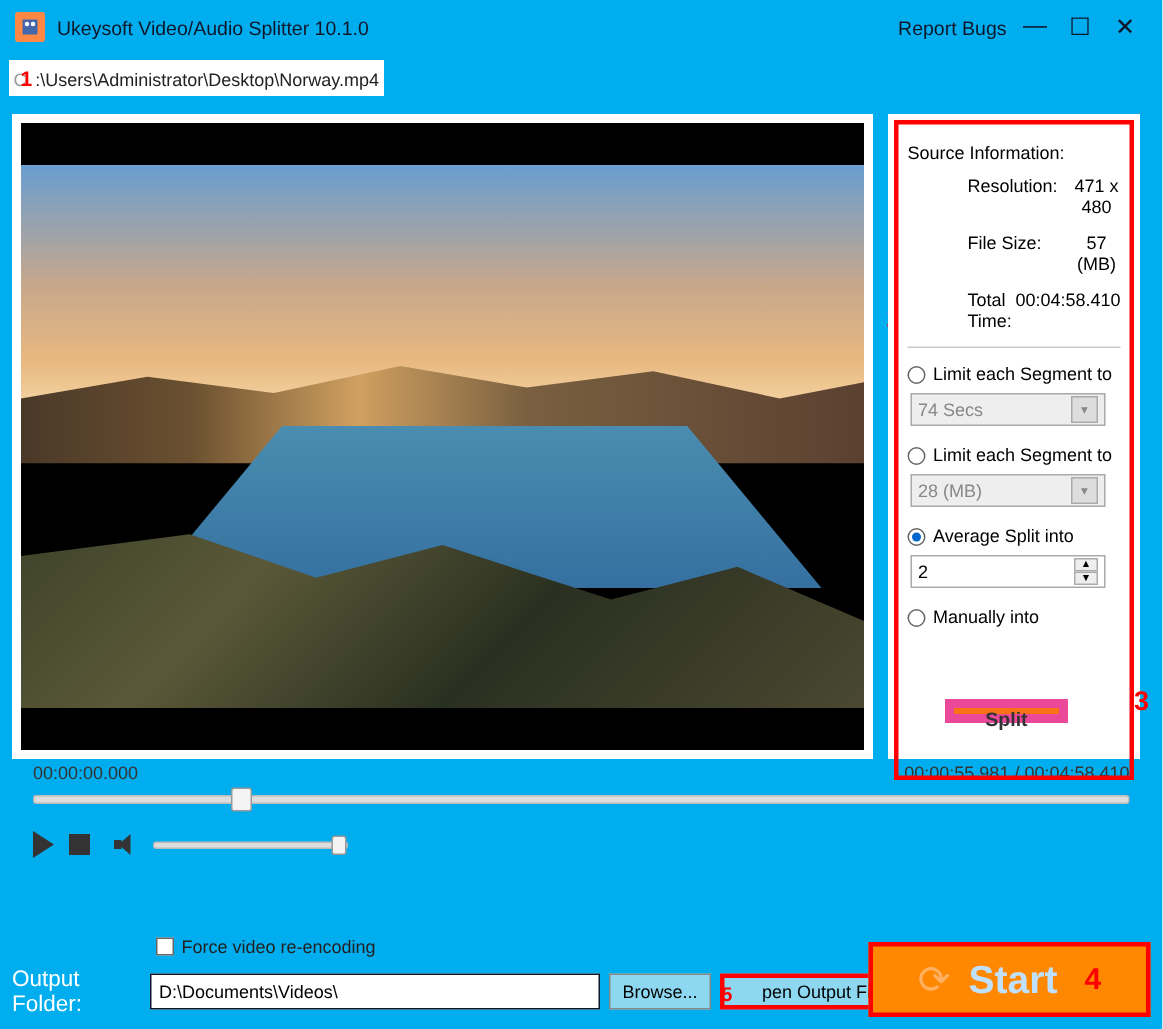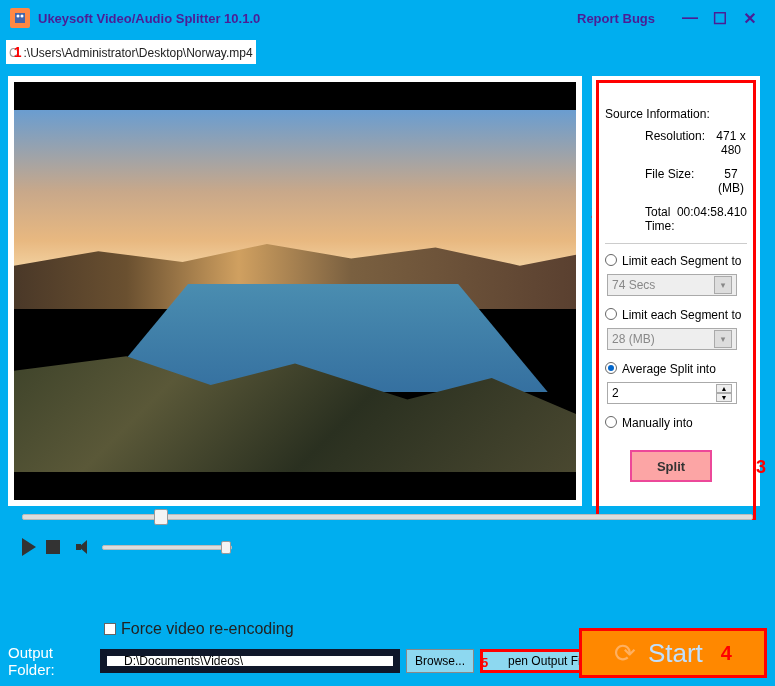--- a/index.html
+++ b/index.html
@@ -1,77 +1,77 @@
 <!DOCTYPE html>
 <html><head>
 <meta charset="utf-8">
 <style>
   * { box-sizing: border-box; margin: 0; padding: 0; font-family: Arial, sans-serif; }
   body { width: 775px; height: 686px; background: #fff; position: relative; overflow: hidden; }
-  .titlebar { height: 36px; background: #00aeef; color: #4c1d95; display: flex; align-items: center; padding: 0 10px; font-size: 13px; font-weight: bold; }
+  .titlebar { height: 36px; background: #00aeef; color: #0f172a; display: flex; align-items: center; padding: 0 10px; font-size: 13px; font-weight: normal; }
   .titlebar .logo { width: 20px; height: 20px; background: #ff8844; border-radius: 2px; margin-right: 8px; display: flex; align-items: center; justify-content: center; }
   .titlebar .spacer { flex: 1; }
-  .titlebar .report { margin-right: 20px; cursor: pointer; }
+  .titlebar .report { margin-right: 4px; cursor: pointer; }
   .titlebar .win-btn { width: 30px; text-align: center; font-size: 16px; cursor: pointer; }
   .toolbar { height: 32px; background: #00aeef; display: flex; align-items: center; padding-left: 6px; }
   .add-file { background: #00c0ff; border: 3px solid #ff0000; color: #fff; font-weight: bold; font-size: 13px; padding: 6px 24px; margin-right: 10px; cursor: pointer; }
   .marker1 { color: #ff0000; font-weight: bold; font-size: 14px; margin-left: -4px; margin-right: 2px; }
   .filepath { font-size: 12px; color: #222; background: #fff; padding: 4px 3px; }
   .content { position: absolute; top: 68px; left: 0; right: 0; bottom: 0; background: #00aeef; padding: 8px; }
   .main-row { display: flex; gap: 10px; }
   .video-panel { background: #fff; width: 574px; height: 430px; padding: 6px; display: flex; flex-direction: column; }
   .video-area { flex: 1; background: #000; position: relative; overflow: hidden; }
   .video-img { position: absolute; top: 28px; bottom: 28px; left: 0; right: 0; }
   .sky { position: absolute; top: 0; left: 0; right: 0; height: 45%; background: linear-gradient(180deg, #6a9dd0 0%, #c8a88a 50%, #e8b880 80%, #f4d5a5 100%); }
   .mountain { position: absolute; top: 35%; left: 0; right: 0; height: 20%; background: linear-gradient(90deg, #4a3828 0%, #6a5030 20%, #d0a060 40%, #7a6040 60%, #5a4030 100%); clip-path: polygon(0 40%, 15% 20%, 30% 35%, 45% 10%, 60% 30%, 75% 15%, 90% 40%, 100% 25%, 100% 100%, 0 100%); }
   .water { position: absolute; top: 48%; left: 15%; right: 5%; height: 30%; background: linear-gradient(180deg, #4a8db0 0%, #3570a0 100%); clip-path: polygon(20% 0, 80% 0, 100% 100%, 0 100%); }
   .rocks { position: absolute; bottom: 0; left: 0; right: 0; height: 40%; background: linear-gradient(135deg, #3a4028 0%, #5a5838 30%, #2a3020 60%, #4a4830 100%); clip-path: polygon(0 30%, 20% 20%, 35% 40%, 50% 25%, 70% 50%, 85% 35%, 100% 60%, 100% 100%, 0 100%); }
   .side-panel { background: #fff; width: 168px; height: 430px; padding: 4px; position: relative; }
-  .side-inner { border: 3px solid #ff0000; padding: 24px 6px; height: 440px; }
+  .side-inner { border: 3px solid #ff0000; padding: 12px 6px; height: 440px; }
   .info-title { font-size: 12px; margin-bottom: 8px; }
   .info-row { display: flex; font-size: 12px; margin-bottom: 10px; }
   .info-label { width: 70px; margin-left: 40px; }
   .info-val { flex: 1; text-align: center; }
   .divider { border-top: 1px solid #ccc; margin: 4px 0 10px; }
-  .radio-row { display: flex; align-items: flex-start; font-size: 12px; margin-bottom: 6px; }
+  .radio-row { display: flex; align-items: flex-end; font-size: 12px; margin-bottom: 6px; }
   .radio { width: 12px; height: 12px; border: 1px solid #666; border-radius: 50%; margin-right: 5px; display: inline-flex; align-items: center; justify-content: center; }
   .radio.checked::after { content: ''; width: 6px; height: 6px; background: #0066cc; border-radius: 50%; }
   .combo { width: 130px; height: 22px; border: 1px solid #aaa; background: #eee; display: flex; align-items: center; font-size: 12px; padding: 0 4px; margin-bottom: 12px; margin-left: 2px; color: #888; }
   .combo .arrow { margin-left: auto; width: 18px; height: 18px; background: #ddd; border: 1px solid #aaa; text-align: center; font-size: 9px; line-height: 16px; }
   .spinner { width: 130px; height: 22px; border: 1px solid #aaa; background: #fff; display: flex; align-items: center; font-size: 12px; padding: 0 4px; margin-bottom: 12px; margin-left: 2px; }
   .spinner .spin-btns { margin-left: auto; width: 16px; display: flex; flex-direction: column; }
   .spinner .spin-btns div { height: 9px; background: #eee; border: 1px solid #aaa; font-size: 7px; text-align: center; line-height: 7px; }
   .marker2 { position: absolute; right: 174px; top: 134px; color: #ff0000; font-weight: bold; font-size: 18px; }
-  .split-btn { position: absolute; bottom: 24px; left: 38px; width: 82px; height: 32px; background: #fca5a5; border: 2px solid #ec4899; font-size: 13px; font-weight: bold; color: #333; cursor: pointer; }
+  .split-btn { position: absolute; bottom: 24px; left: 38px; width: 82px; height: 16px; background: #f97316; border: 6px solid #ec4899; font-size: 13px; font-weight: bold; color: #333; cursor: pointer; }
   .marker3 { position: absolute; bottom: 28px; right: -6px; color: #ff0000; font-weight: bold; font-size: 18px; }
   .time-row { display: flex; font-size: 12px; color: #333; padding: 2px 14px 0; }
   .time-row .tl { flex: 1; }
   .slider-row { padding: 8px 14px 4px; }
   .track { height: 6px; background: #ddd; border: 1px solid #bbb; position: relative; border-radius: 2px; }
   .thumb { position: absolute; top: -6px; left: 18%; width: 14px; height: 16px; background: #f4f4f4; border: 1px solid #999; border-radius: 2px; }
   .controls-row { display: flex; align-items: center; padding: 14px 14px 0; gap: 10px; }
   .play-icon { width: 0; height: 0; border-left: 14px solid #333; border-top: 9px solid transparent; border-bottom: 9px solid transparent; cursor: pointer; }
   .stop-icon { width: 14px; height: 14px; background: #333; cursor: pointer; }
   .vol-icon { width: 16px; height: 14px; position: relative; margin-left: 6px; }
   .vol-icon::before { content: ''; position: absolute; left: 0; top: 4px; width: 5px; height: 6px; background: #333; }
   .vol-icon::after { content: ''; position: absolute; left: 3px; top: 0; width: 0; height: 0; border-right: 8px solid #333; border-top: 7px solid transparent; border-bottom: 7px solid transparent; }
   .vol-track { width: 130px; height: 5px; background: #ddd; border: 1px solid #bbb; position: relative; border-radius: 2px; }
   .vol-thumb { position: absolute; top: -5px; left: 92%; width: 10px; height: 13px; background: #f4f4f4; border: 1px solid #999; border-radius: 2px; }
   .bottom-area { position: absolute; bottom: 8px; left: 8px; right: 8px; }
-  .reencode-row { display: flex; align-items: center; font-size: 16px; color: #222; margin-left: 96px; margin-bottom: 6px; }
+  .reencode-row { display: flex; align-items: center; font-size: 12px; color: #222; margin-left: 96px; margin-bottom: 6px; }
   .checkbox { width: 12px; height: 12px; border: 1px solid #666; background: #fff; margin-right: 5px; }
   .output-row { display: flex; align-items: center; gap: 6px; }
   .output-label { font-size: 15px; color: #fff; margin-right: 2px; width: 84px; }
-  .output-input { width: 300px; height: 24px; background: #fff; border: 7px solid #0f172a; font-size: 12px; padding: 0 17px; }
+  .output-input { width: 300px; height: 24px; background: #fff; border: 1px solid #0f172a; font-size: 12px; padding: 0 5px; }
   .browse-btn { height: 24px; background: #8dd8f0; border: 1px solid #888; font-size: 12px; padding: 0 8px; cursor: pointer; }
   .open-output { height: 24px; background: #8dd8f0; border: 3px solid #ff0000; font-size: 12px; padding: 0 6px; cursor: pointer; position: relative; }
   .marker5 { position: absolute; left: -2px; top: 3px; color: #ff0000; font-weight: bold; font-size: 13px; }
   .start-btn { position: absolute; right: 0; bottom: 0; width: 188px; height: 50px; background: #ff8800; border: 3px solid #ff0000; display: flex; align-items: center; justify-content: center; gap: 12px; cursor: pointer; }
   .start-icon { color: #ffb060; font-size: 26px; }
-  .start-text { color: #c0e0ff; font-size: 26px; font-weight: 400; }
+  .start-text { color: #c0e0ff; font-size: 26px; font-weight: 700; }
   .marker4 { color: #ff0000; font-weight: bold; font-size: 20px; margin-left: 6px; }
 </style>
 </head>
 <body>
 
 <div class="titlebar">
   <div class="logo">
     <svg width="14" height="14" viewBox="0 0 14 14">
         <rect x="2" y="2" width="10" height="10" fill="#4466aa"></rect>
         <circle cx="5" cy="5" r="1.5" fill="#fff"></circle>
@@ -149,20 +149,24 @@
         <div class="radio-row">
             <span class="radio"></span>
             <span>Manually into</span>
           </div>
       </div>
       <button class="split-btn">Split</button>
       <span class="marker3">3</span>
     </div>
   </div>
 
+  <div class="time-row">
+    <span class="tl">00:00:00.000</span>
+    <span>00:00:55.981 / 00:04:58.410</span>
+  </div>
   <div class="slider-row">
     <div class="track">
         <div class="thumb"></div>
       </div>
   </div>
   <div class="controls-row">
     <div class="play-icon"></div>
     <div class="stop-icon"></div>
     <div class="vol-icon"></div>
     <div class="vol-track">

